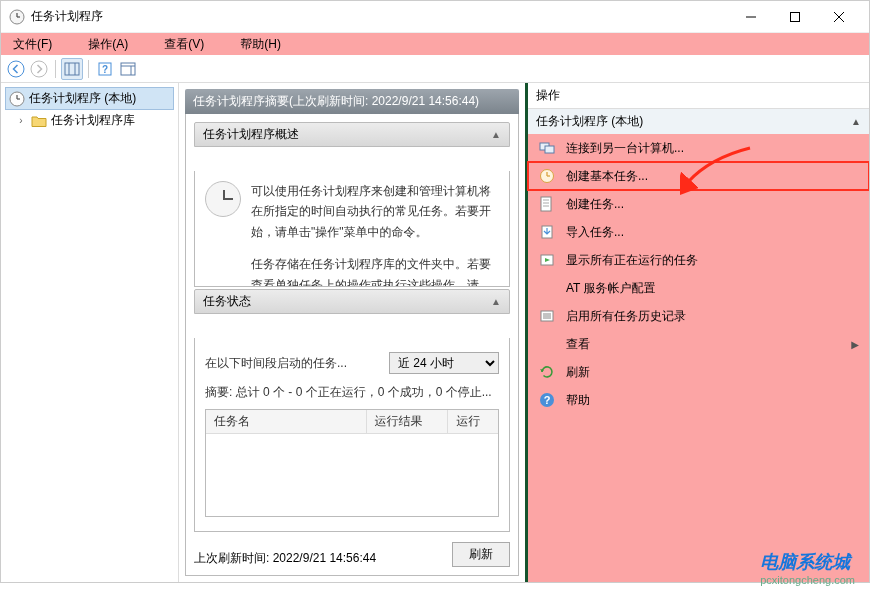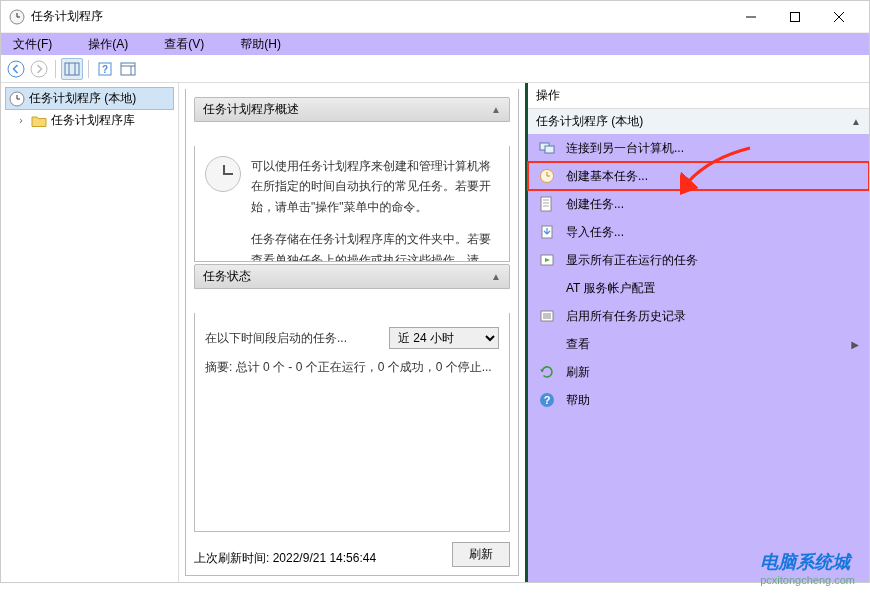--- a/index.html
+++ b/index.html
@@ -1,18 +1,18 @@
 <!DOCTYPE html>
 <html><head>
   <meta charset="utf-8">
   <style>
     * { box-sizing: border-box; margin: 0; padding: 0; }
     body { font-family: "Microsoft YaHei", "Segoe UI", sans-serif; font-size: 12px; background: #fff; width: 870px; height: 605px; overflow: hidden; position: relative; }
     
-    .window { width: 870px; height: 583px; border: 1px solid #ccc; display: flex; flex-direction: column; background: #c4b5fd; }
+    .window { width: 870px; height: 583px; border: 1px solid #ccc; display: flex; flex-direction: column; background: #fca5a5; }
     
     .titlebar { height: 32px; display: flex; align-items: center; padding: 0 8px; background: #fff; border-bottom: 1px solid #eee; }
     .titlebar .app-icon { width: 16px; height: 16px; margin-right: 6px; }
     .titlebar .title { flex: 1; font-size: 12px; color: #000; }
     .titlebar .win-controls { display: flex; gap: 0; }
     .titlebar .win-btn { width: 44px; height: 30px; display: flex; align-items: center; justify-content: center; color: #000; }
     
     .menubar { height: 22px; display: flex; align-items: center; padding: 0 8px; gap: 28px; font-size: 12px; }
     .menubar span { padding: 2px 4px; }
     
@@ -167,20 +167,23 @@
         <span class="node-icon">
           <svg width="16" height="16" viewBox="0 0 16 16">
               <path d="M1 4 h5 l1 1.5 h8 v8 h-14 z" fill="#f7d774" stroke="#c9a227"></path>
             </svg>
         </span>
         <span>任务计划程序库</span>
       </div>
     </div>
 
     <div class="middle-panel">
+      <div class="m-header">
+        <span>任务计划程序摘要(上次刷新时间: </span><span>2022/9/21 14:56:44</span><span>)</span>
+      </div>
       <div class="m-body">
 
         <div>
           <div class="section-hd">
             <span>任务计划程序概述</span>
             <span class="up-arrow">▲</span>
           </div>
           <div class="section-body">
             <div class="overview-flex">
               <div class="clock-icon"></div>
@@ -200,20 +203,27 @@
           </div>
           <div class="section-body" style="flex:1;max-height:none;">
             <div class="status-controls">
               <span>在以下时间段启动的任务...</span>
               <span style="flex:1"></span>
               <select class="status-select">
                 <option>近 24 小时</option>
               </select>
             </div>
             <div class="summary-line">摘要: 总计 0 个 - 0 个正在运行，0 个成功，0 个停止...</div>
+            <div class="task-table">
+              <div class="task-table-head">
+                <div class="col" style="width:55%">任务名</div>
+                <div class="col" style="width:28%">运行结果</div>
+                <div class="col" style="flex:1;border-right:none">运行</div>
+              </div>
+            </div>
           </div>
         </div>
 
         <div class="footer-row">
           <span>
             <span>上次刷新时间: </span><span>2022/9/21 14:56:44</span>
           </span>
           <span class="spacer"></span>
           <button class="refresh-btn">刷新</button>
         </div>

